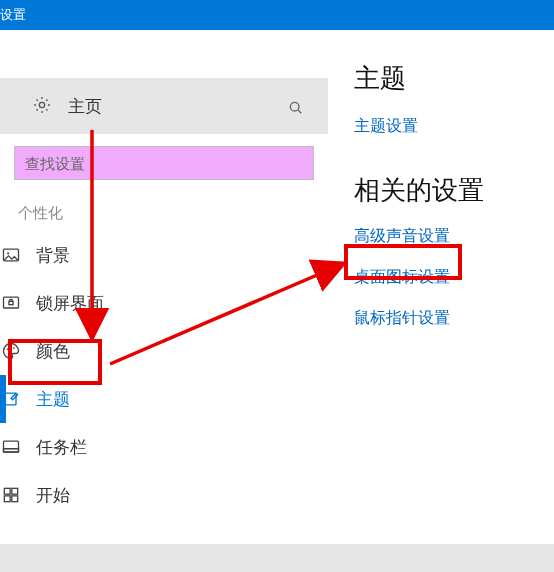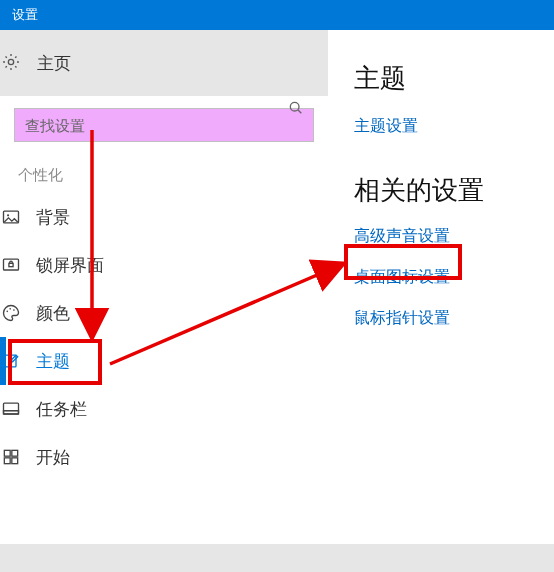--- a/index.html
+++ b/index.html
@@ -9,42 +9,42 @@
     height: 572px;
     font-family: "Microsoft YaHei", "Segoe UI", sans-serif;
     background: #fff;
     overflow: hidden;
   }
   .titlebar {
     background: #0078d7;
     color: #fff;
     height: 30px;
     line-height: 30px;
-    padding-left: 12px;
     font-size: 13px;
   }
   .body {
     display: flex;
     height: calc(100% - 30px - 28px);
     background: #fff;
   }
   
   .sidebar {
     width: 328px;
     background: #fff;
     position: relative;
   }
   .home-row {
     background: #e6e6e6;
-    height: 66px;
+    height: 56px;
     display: flex;
     align-items: center;
-    padding-left: 1px;
+    padding-left: 32px;
     font-size: 17px;
     color: #333;
+    margin-top: 48px;
   }
   .home-row .icon { width: 22px; height: 22px; margin-right: 14px; color:#555;}
   .search-wrap {
     padding: 12px 14px 6px 14px;
   }
   .search {
     width: 100%;
     box-sizing: border-box;
     border: 1px solid #bfbfbf;
     height: 34px;

